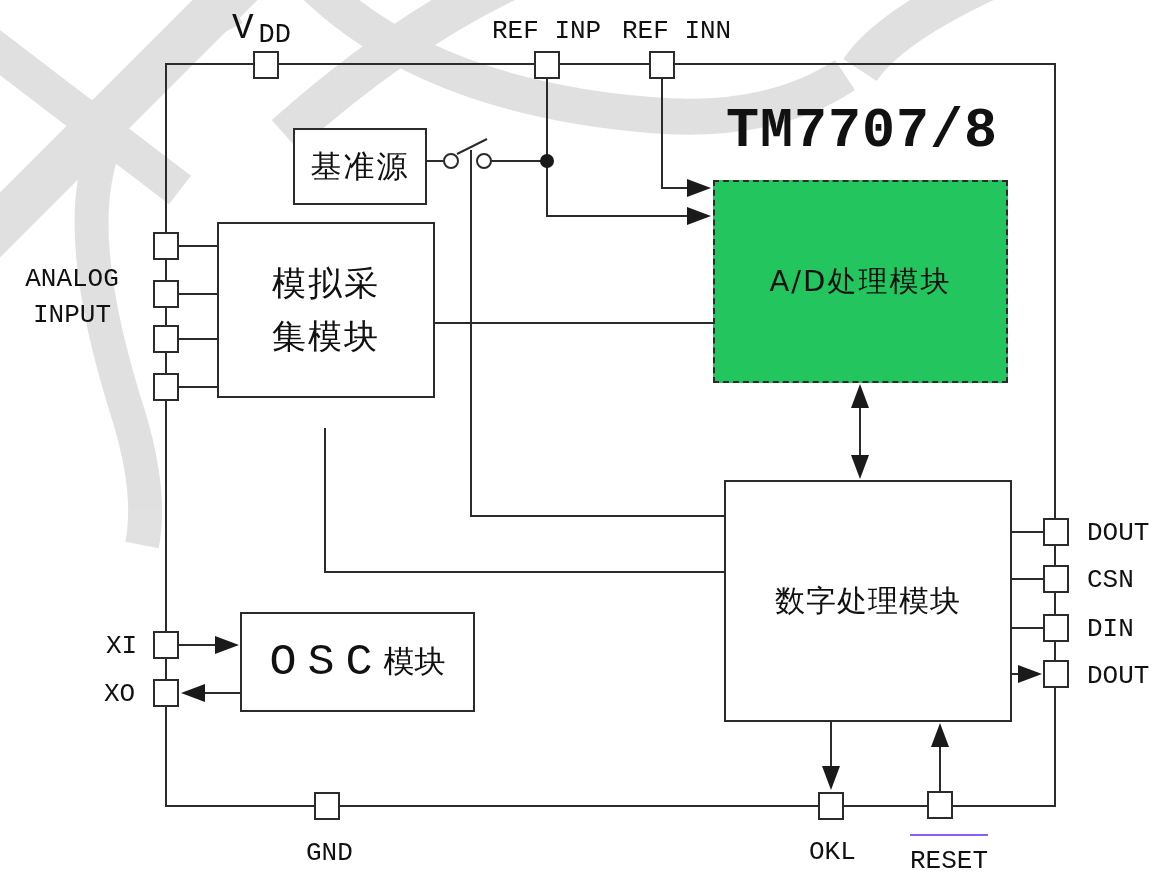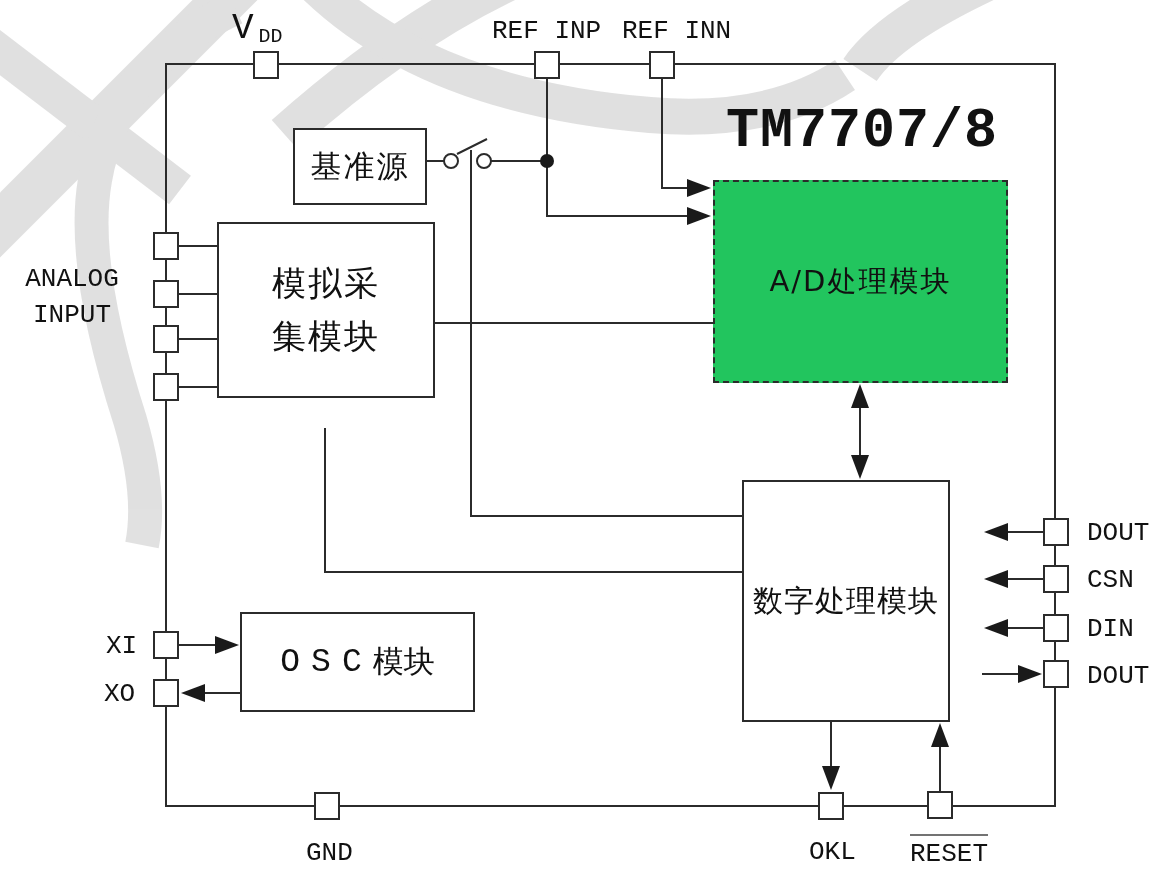--- a/index.html
+++ b/index.html
@@ -10,25 +10,25 @@
          display:flex;align-items:center;justify-content:center;text-align:center;z-index:2;
          font-family:"DejaVu Sans","Liberation Sans",sans-serif;}
   .block.dashed{border-style:dashed;background:#22c55e;}
   .pin{position:absolute;width:26px;height:28px;background:#fff;border:2px solid #2b2b2b;
        box-sizing:border-box;z-index:3;}
   .lbl{position:absolute;z-index:4;white-space:nowrap;font-size:26px;line-height:1.15;color:#111;}
   #page-title{position:absolute;left:726px;top:100px;z-index:4;font-size:55px;font-weight:bold;
               letter-spacing:1px;white-space:nowrap;}
   #lbl-vdd{left:232px;top:8px;}
   #lbl-vdd .vmain{font-size:36px;}
-  #lbl-vdd .vsub{font-size:20px;position:relative;top:4px;left:5px;}
+  #lbl-vdd .vsub{font-size:27px;position:relative;top:4px;left:5px;}
   #lbl-analog{left:8px;top:261px;width:128px;text-align:center;line-height:36px;}
-  .overline{display:inline-block;border-top:2px solid #737373;padding-top:4px;}
+  .overline{display:inline-block;border-top:2px solid #8b5cf6;padding-top:11px;}
   .cjk-lg{font-size:31px;letter-spacing:2px;}
-  .osc-latin{font-size:33px;letter-spacing:11px;font-family:"Liberation Mono","DejaVu Sans Mono",monospace;}
+  .osc-latin{font-size:45px;letter-spacing:11px;font-family:"Liberation Mono","DejaVu Sans Mono",monospace;}
   .osc-cjk{font-size:31px;font-family:"DejaVu Sans","Liberation Sans",sans-serif;}
 </style>
 </head>
 <body>
 
 <div id="canvas">
 
   <svg id="wires" width="1163" height="884" viewBox="0 0 1163 884">
 
     <g stroke="#d9d9d9" fill="none" opacity="0.8">
@@ -107,21 +107,21 @@
     <div style="font-size:34px;line-height:1.55;letter-spacing:2px;">
       <div>模拟采</div>
       <div>集模块</div>
     </div>
   </div>
 
   <div class="block dashed" style="left:713px;top:180px;width:295px;height:203px;">
     <span style="font-size:29px;letter-spacing:2px;">A/D处理模块</span>
   </div>
 
-  <div class="block" style="left:742px;top:480px;width:208px;height:242px;">
+  <div class="block" style="left:724px;top:480px;width:288px;height:242px;">
     <span style="font-size:30px;letter-spacing:1px;">数字处理模块</span>
   </div>
 
   <div class="block" style="left:240px;top:612px;width:235px;height:100px;">
     <span class="osc-latin">OSC</span>
     <span class="osc-cjk">模块</span>
   </div>
 
   <div class="pin" style="left:253px;top:51px;"></div>
   <div class="pin" style="left:534px;top:51px;"></div>

